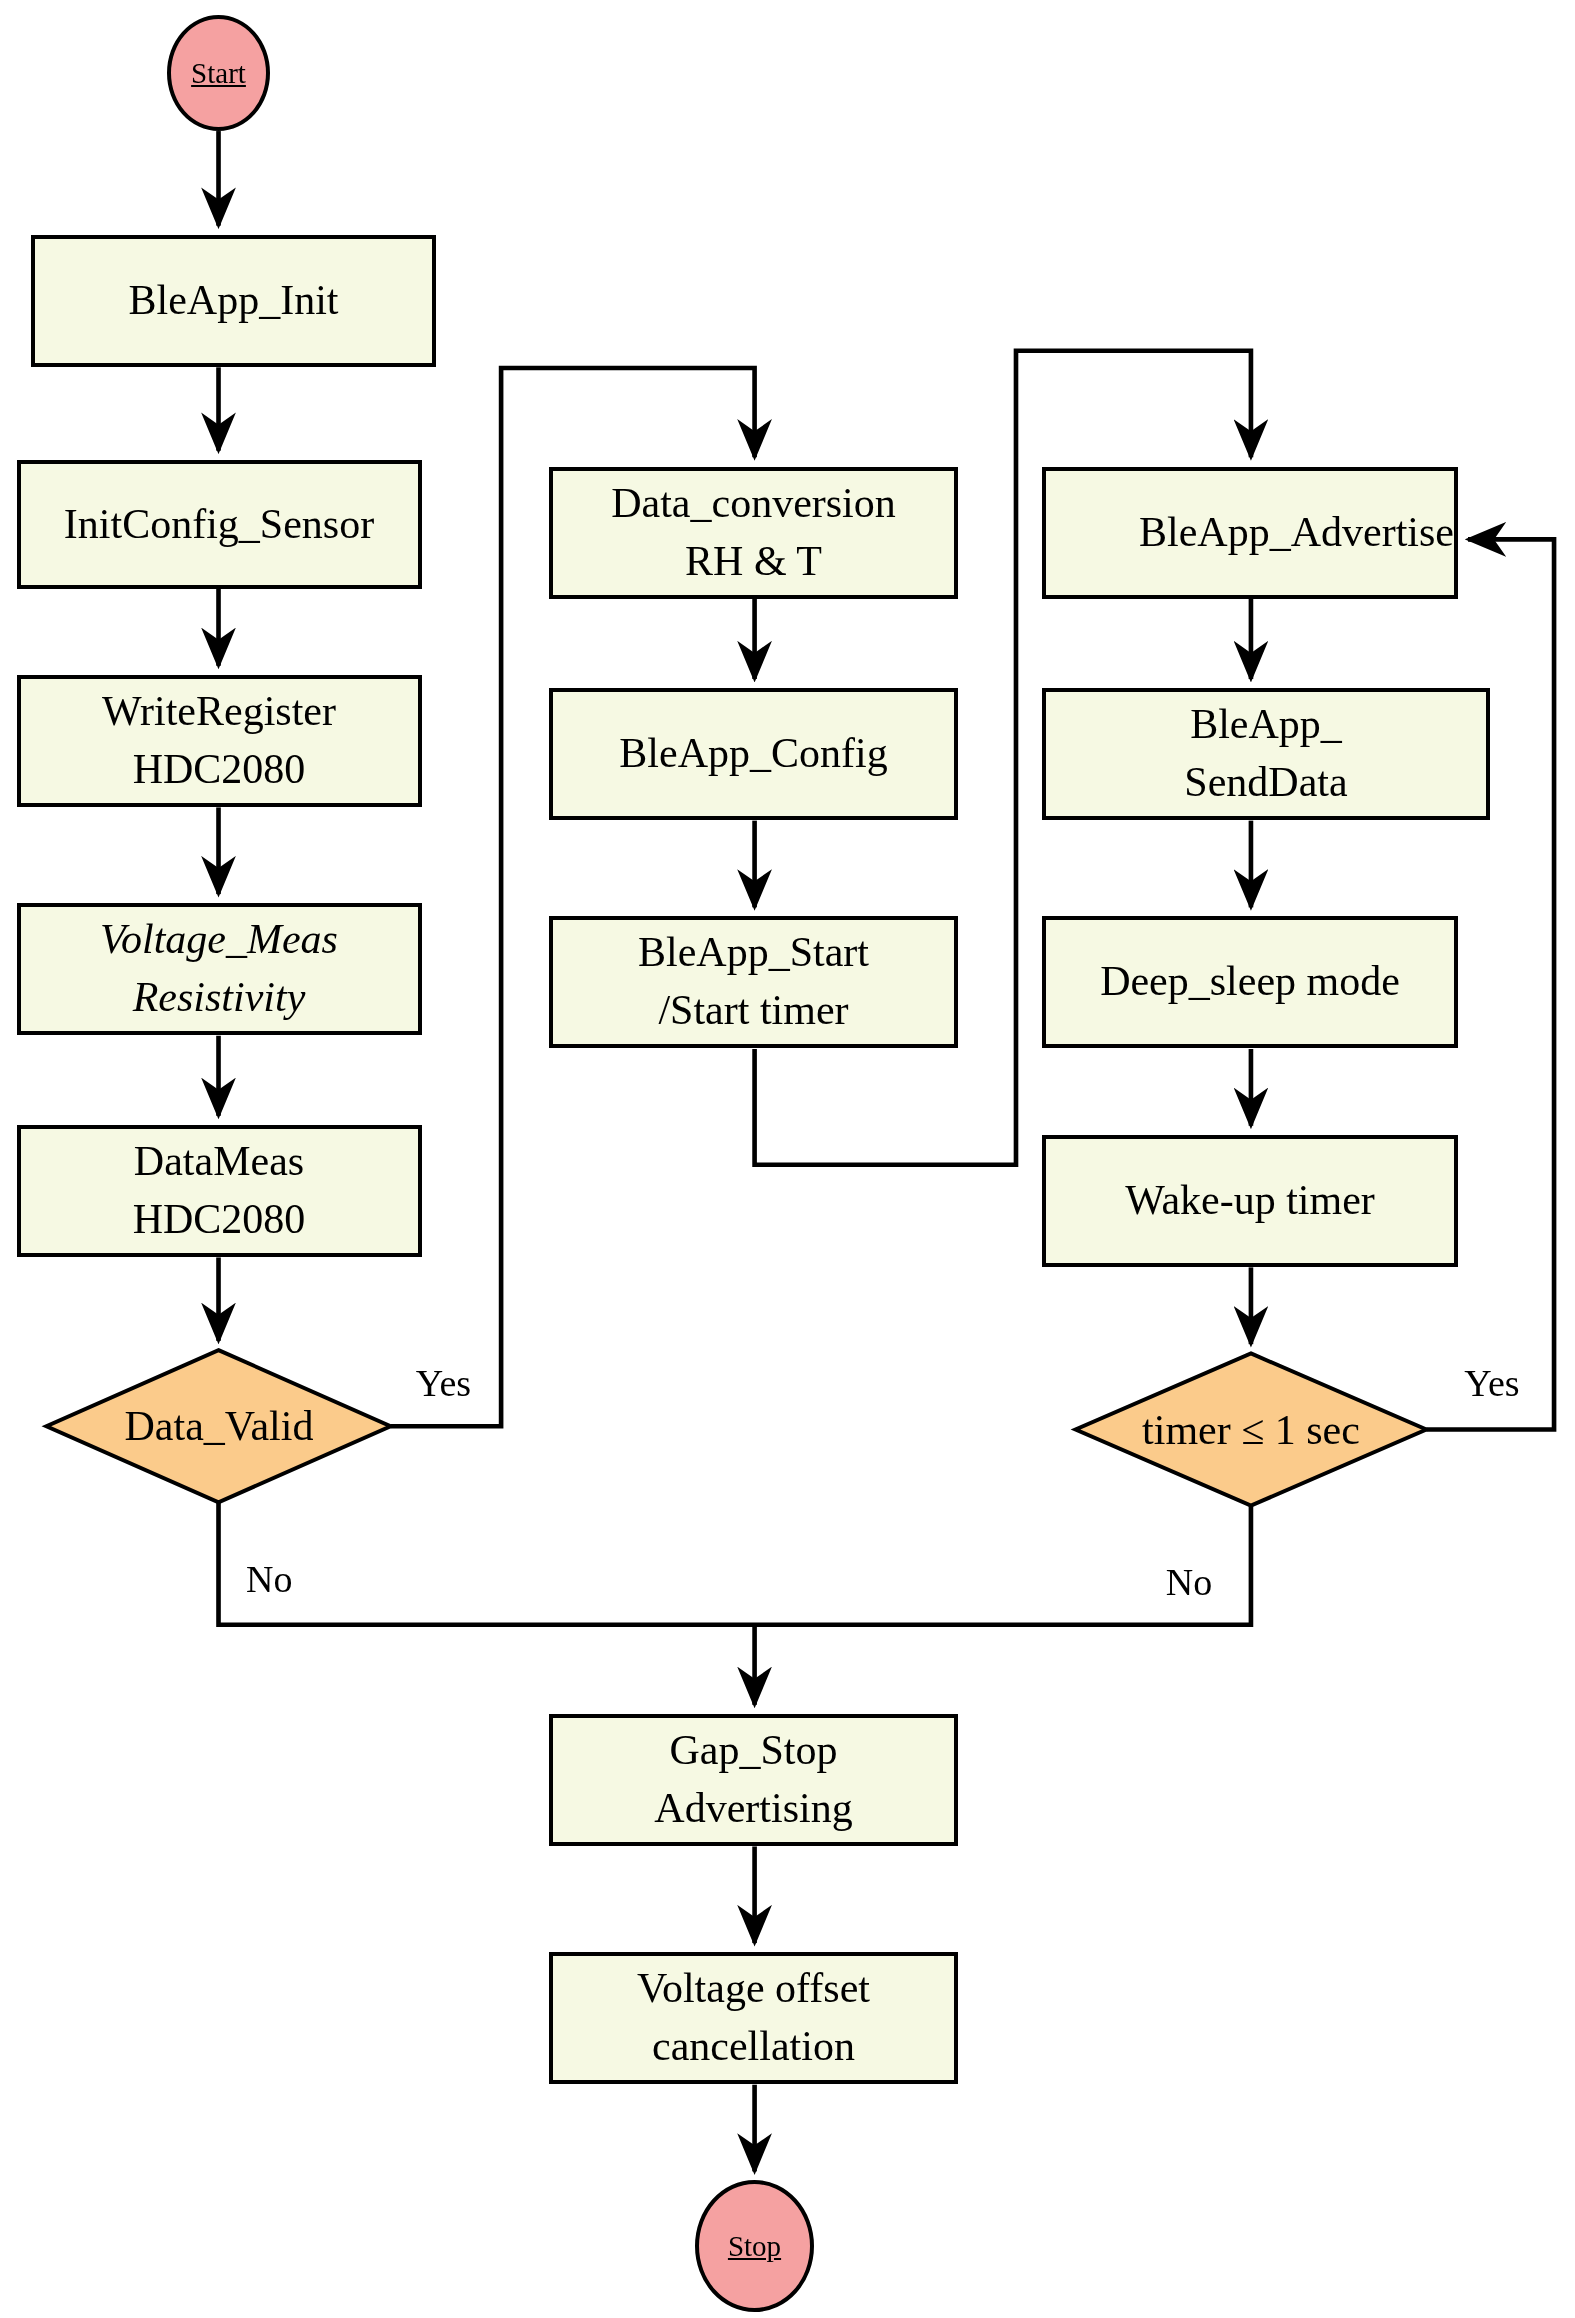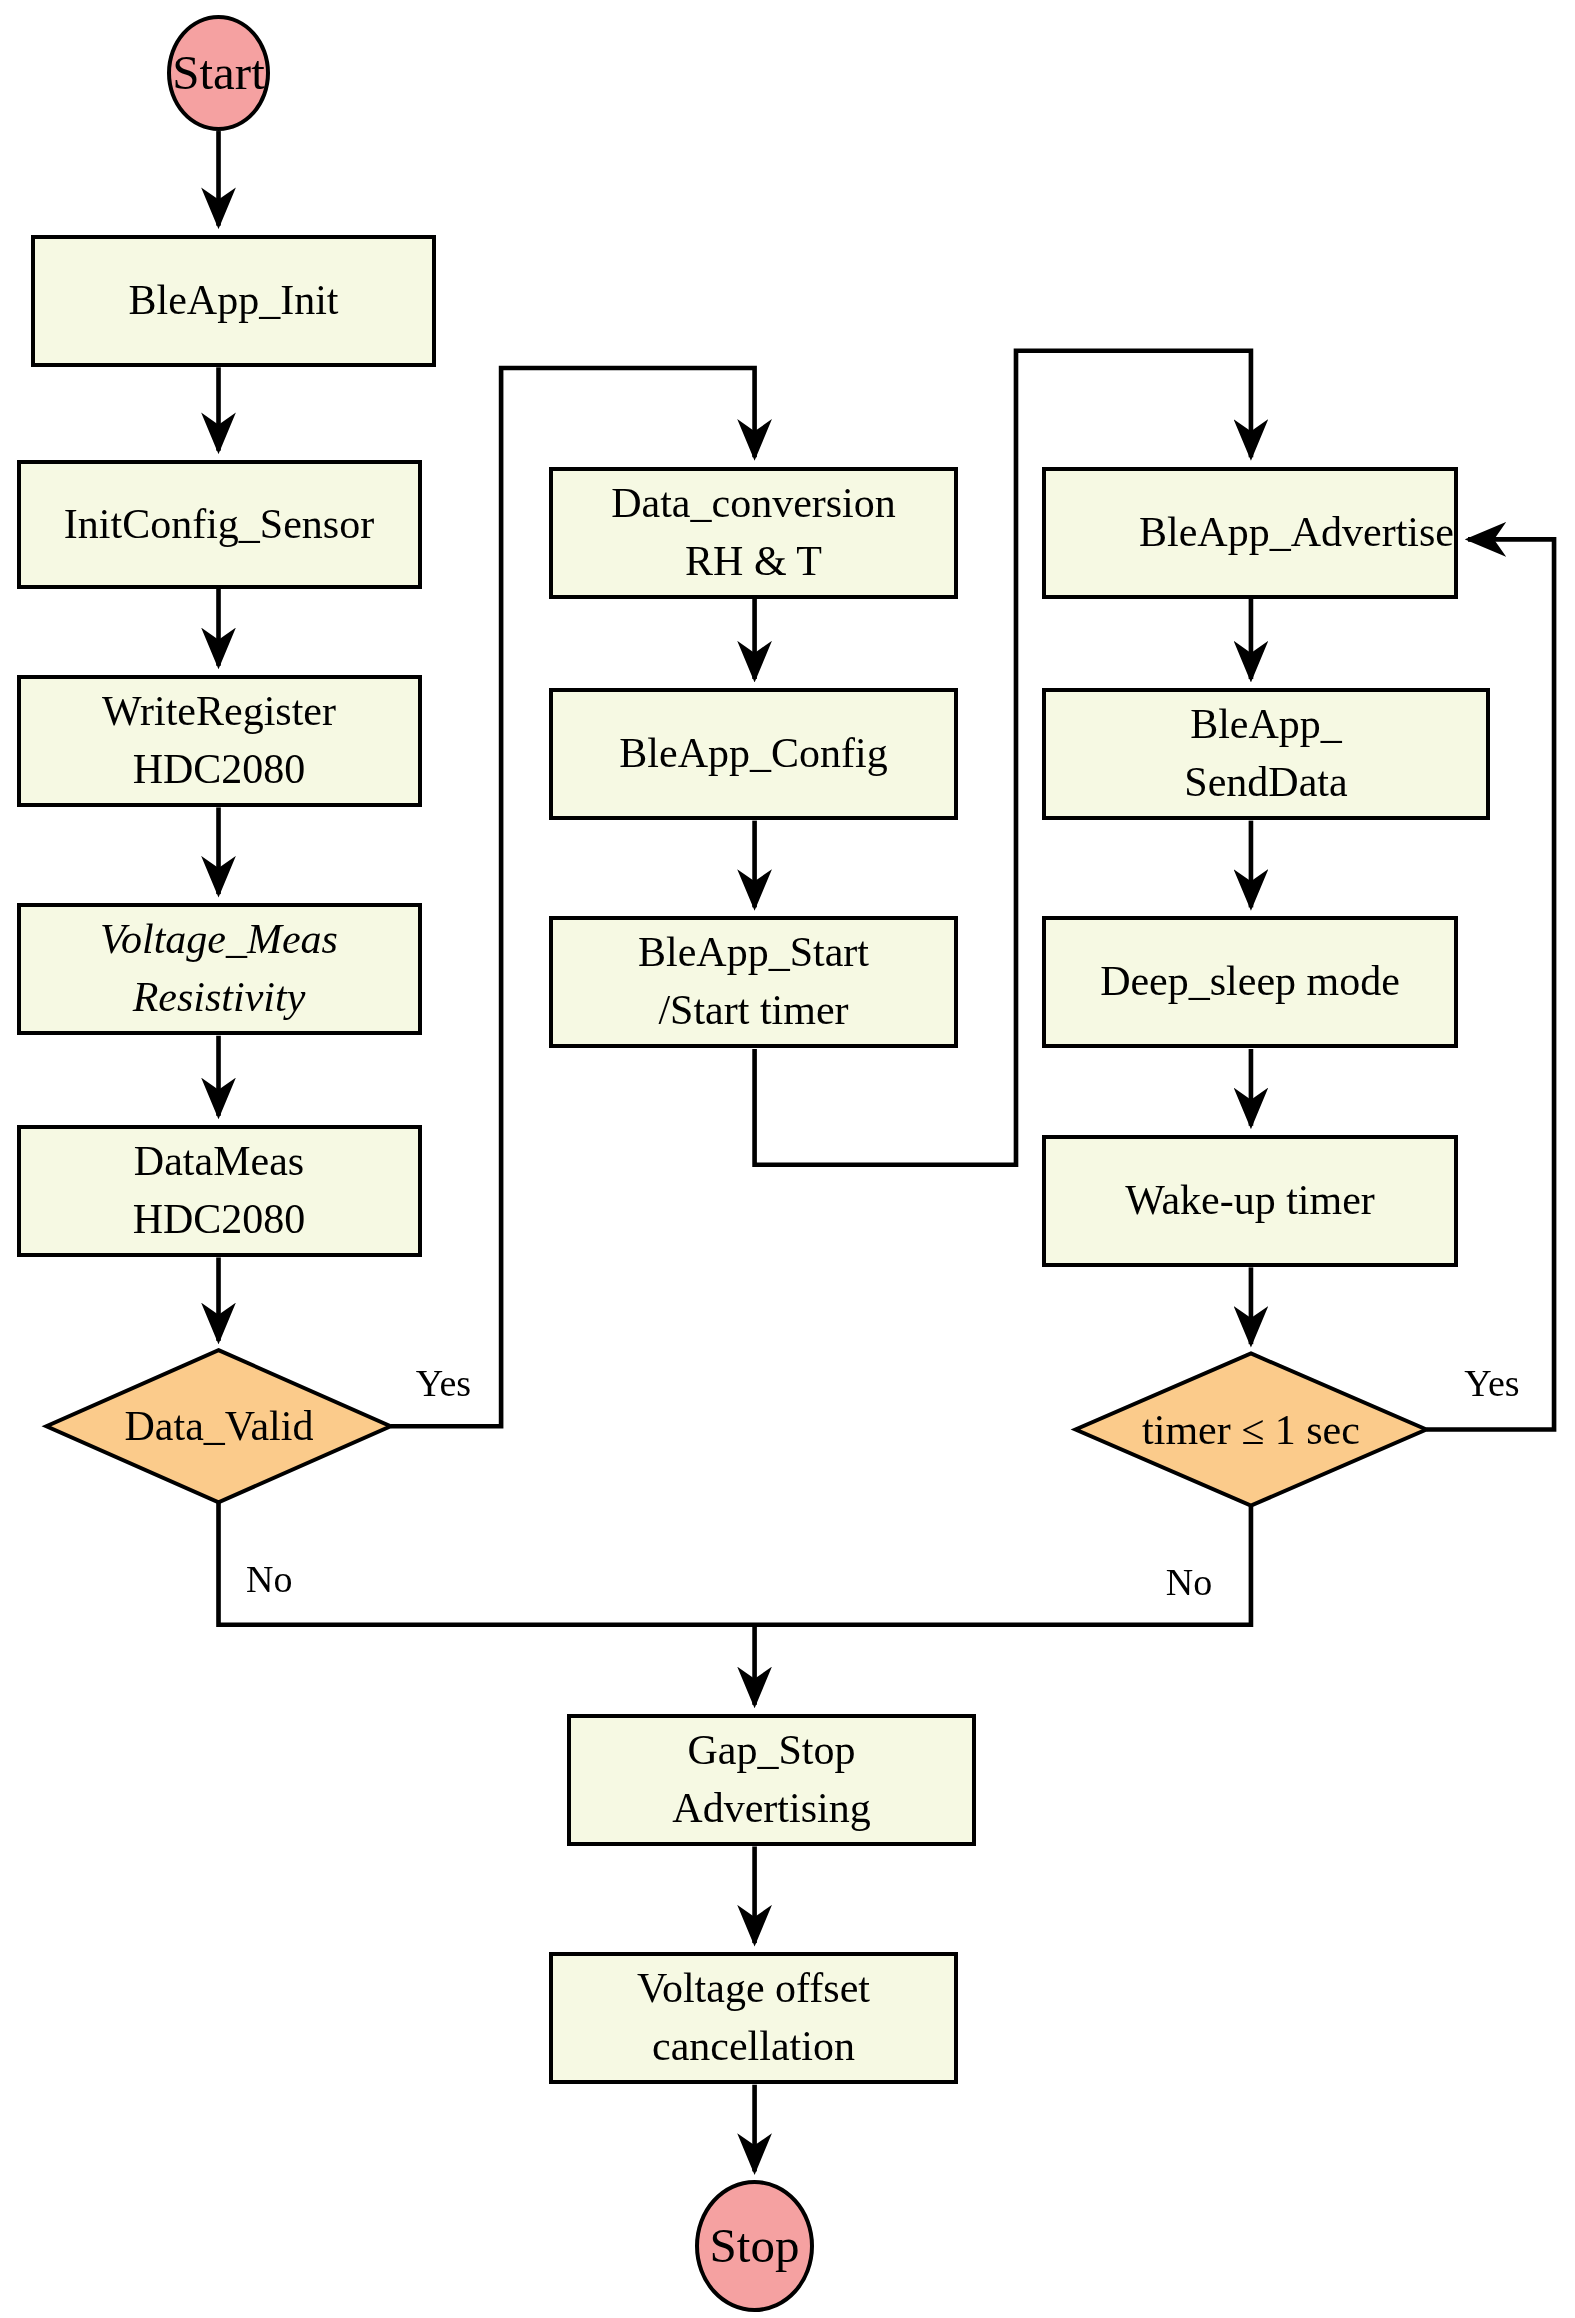--- a/index.html
+++ b/index.html
@@ -24,21 +24,22 @@
   .node{
     position:absolute;box-sizing:border-box;
     border:4px solid var(--stroke);
     background:var(--process-fill);
     display:flex;flex-direction:column;align-items:center;justify-content:center;
     text-align:center;font-size:42px;line-height:1.38;
   }
   .terminal{
     background:var(--terminal-fill);
     border-radius:50%;
-    font-size:49px;
+    font-size:29px;
+    text-decoration:underline;
   }
   .overlay-label{
     position:absolute;display:flex;align-items:center;justify-content:center;
     text-align:center;font-size:42px;background:transparent;border:none;
   }
   .edge-label{
     position:absolute;font-size:38px;line-height:1;background:transparent;
   }
   .center{text-align:center;}
 </style>
@@ -123,21 +124,21 @@
     <span>BleApp_</span>
     <span>SendData</span>
   </div>
   <div class="node" style="left:1042px;top:916px;width:416px;height:132px;">
     <span>Deep_sleep mode</span>
   </div>
   <div class="node" style="left:1042px;top:1135px;width:416px;height:132px;">
     <span>Wake-up timer</span>
   </div>
 
-  <div class="node" style="left:567px;top:1714px;width:409px;height:132px;">
+  <div class="node" style="left:549px;top:1714px;width:409px;height:132px;">
     <span>Gap_Stop</span>
     <span>Advertising</span>
   </div>
   <div class="node" style="left:549px;top:1952px;width:409px;height:132px;">
     <span>Voltage offset</span>
     <span>cancellation</span>
   </div>
 
   <div class="overlay-label" style="left:60px;top:1401px;width:318px;height:49px;text-align:center;">
     <span>Data_Valid</span>

